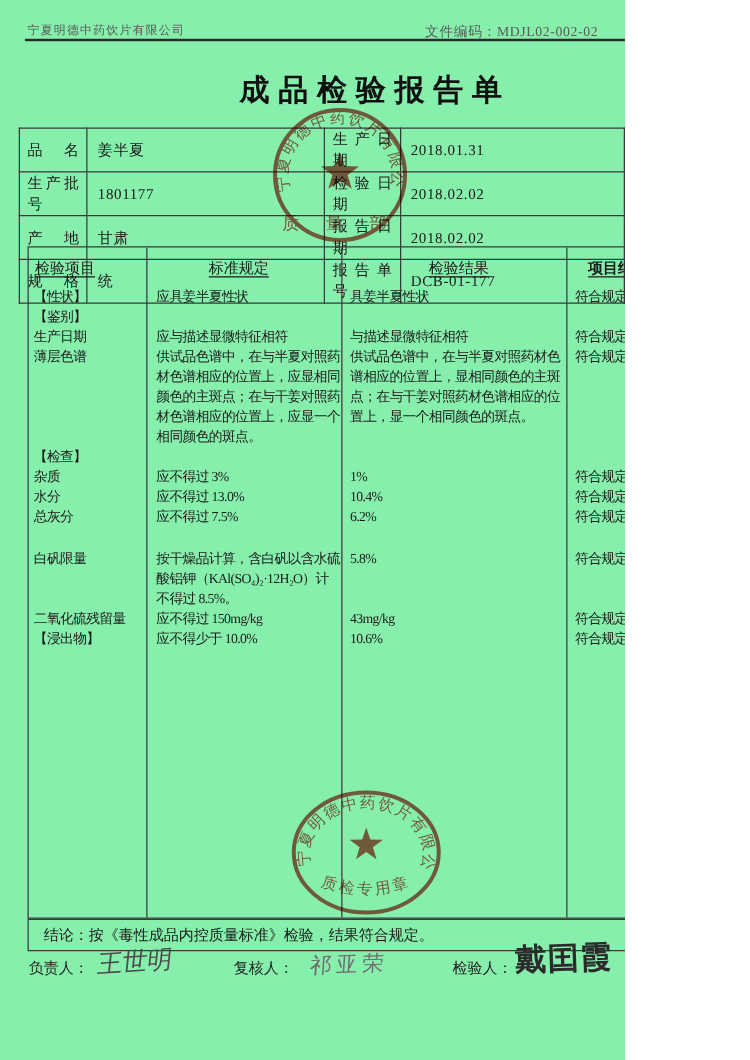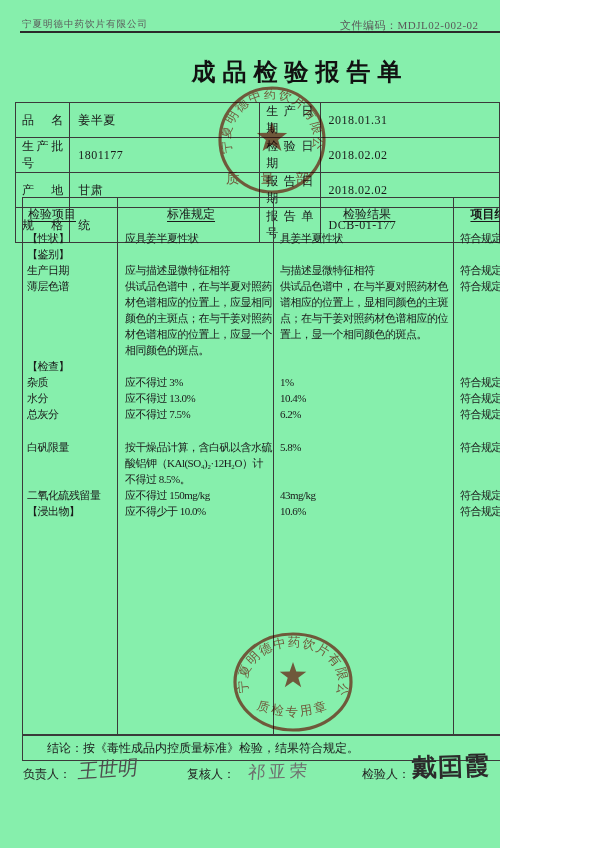--- a/index.html
+++ b/index.html
@@ -33,21 +33,21 @@
   .hc4 { width:81px; text-align:center;font-weight:bold; }
   .brow { display:flex; align-items:flex-start; }
   .c1 { width:94px;  padding-left:4px;  white-space:pre-line; }
   .c2 { width:156px; padding-left:8px;  white-space:pre-line; }
   .c3 { width:180px; padding-left:7px;  white-space:pre-line; }
   .c4 { width:81px;  padding-left:7px;  white-space:pre-line; }
   .h16 { min-height:16px; } .h80 { min-height:80px; } .h48 { min-height:48px;margin-top:17px; }
   
   .conclusion { position:absolute; left:22px; top:735px; width:513px; height:26px;
                 border:1.4px solid #3a3a3a; display:flex; align-items:center;
-                padding-left:24px; font-size:12px; }
+                padding-left:12px; font-size:12px; }
   
   .sig-label { position:absolute; font-size:12px; color:#222; }
   .sig { position:absolute; color:#4d4d4d; }
   .sig1 { left:78px;  top:756px; font-size:20px; transform:rotate(-4deg) skewX(-10deg); }
   .sig2 { left:248px; top:760px; font-size:17px; color:#6e6e6e; transform:rotate(-2deg) skewX(-6deg); letter-spacing:4px; }
   .sig3 { left:412px; top:750px; font-size:25px; color:#2b2b2b; font-weight:bold; transform:rotate(-2deg); letter-spacing:1px; }
   
   .stamp { position:absolute; mix-blend-mode:multiply; opacity:.8; }
   .stamp-top    { left:216px; top:84px; }
   .stamp-bottom { left:231px; top:630px; }

